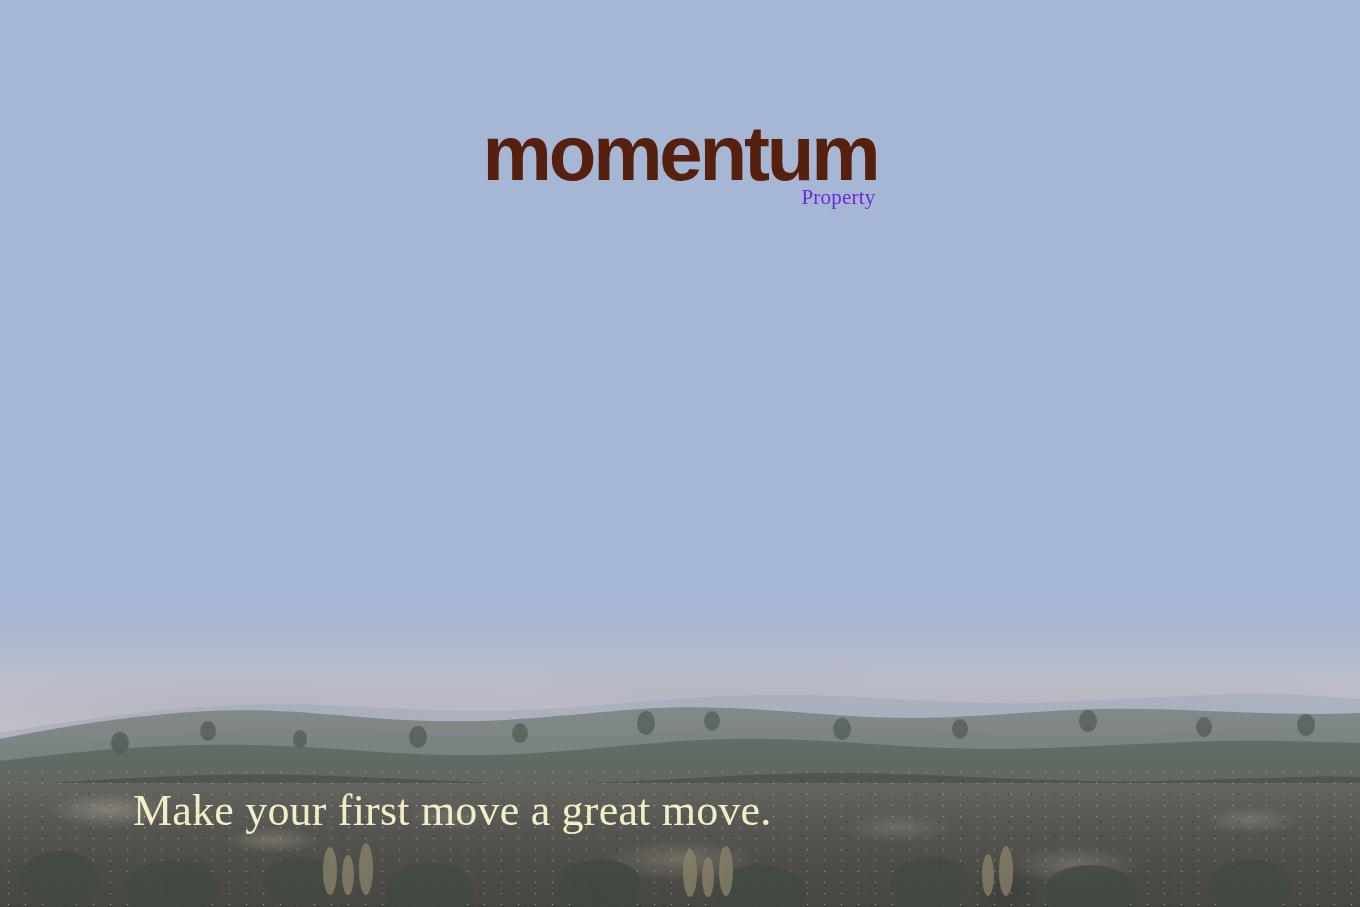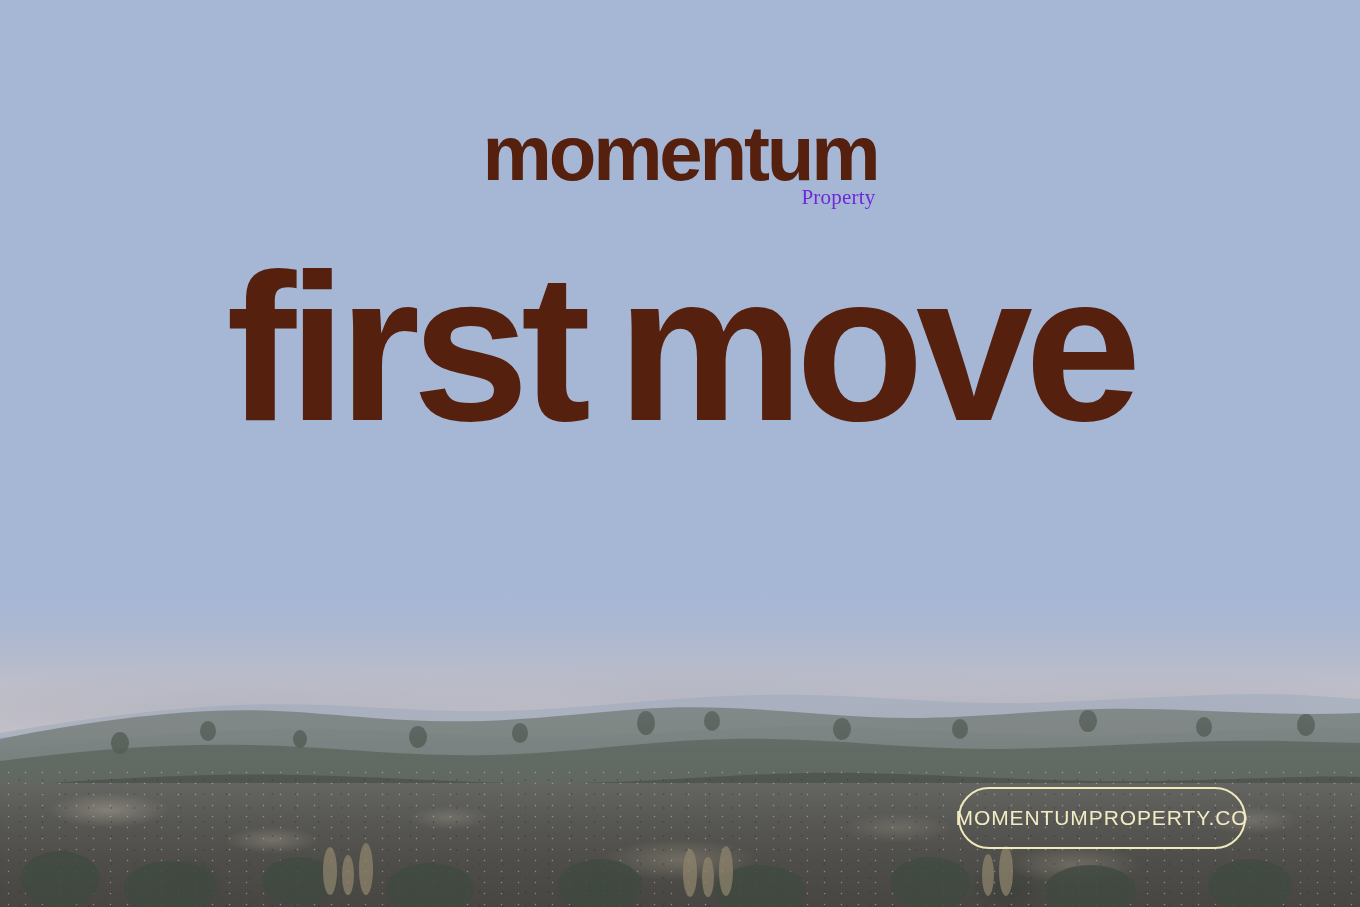--- a/index.html
+++ b/index.html
@@ -257,23 +257,18 @@
     <div id="veil"></div>
   </div>
 
   <div class="brand">
     <span class="brand-word">
       <span>momentum</span>
       <span class="brand-sub">Property</span>
     </span>
   </div>
 
-  <div class="headline">
-    <span>first</span><span class="gap"></span><span>move</span>
-  </div>
-
-
-
-  <div class="pill">
-    <span class="pill-label">MOMENTUMPROPERTY.CO</span>
-  </div>
+
+
+  <div class="tagline">Make your first move a great move.</div>
+
 
 </div>
 
 </body></html>

